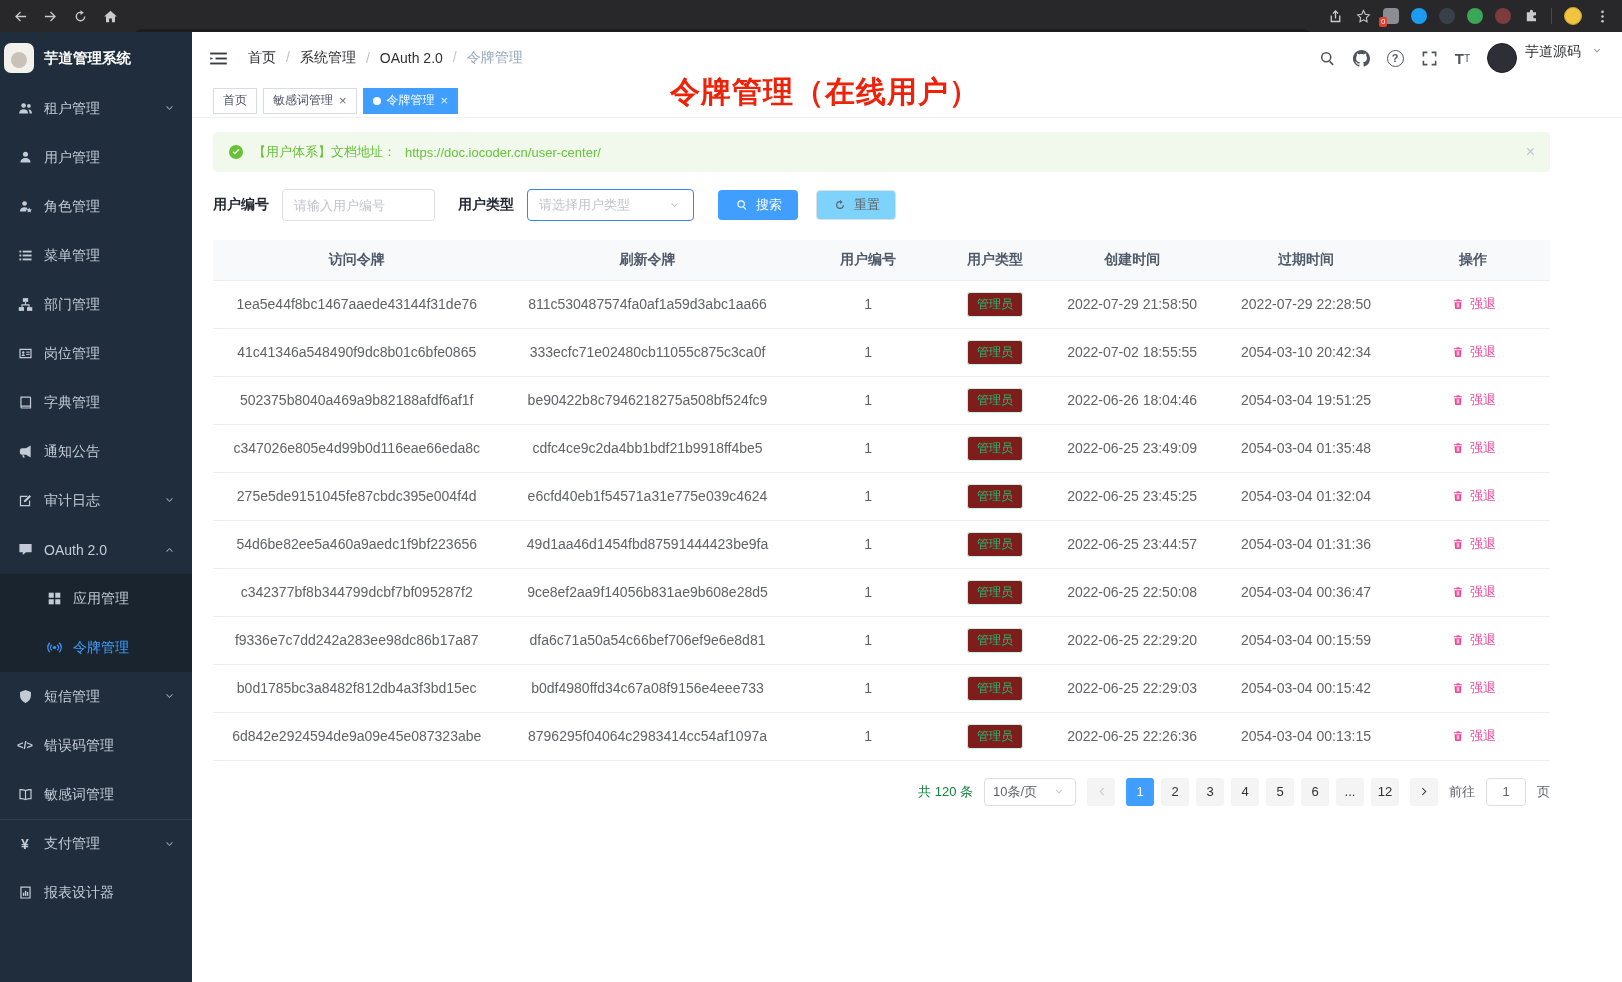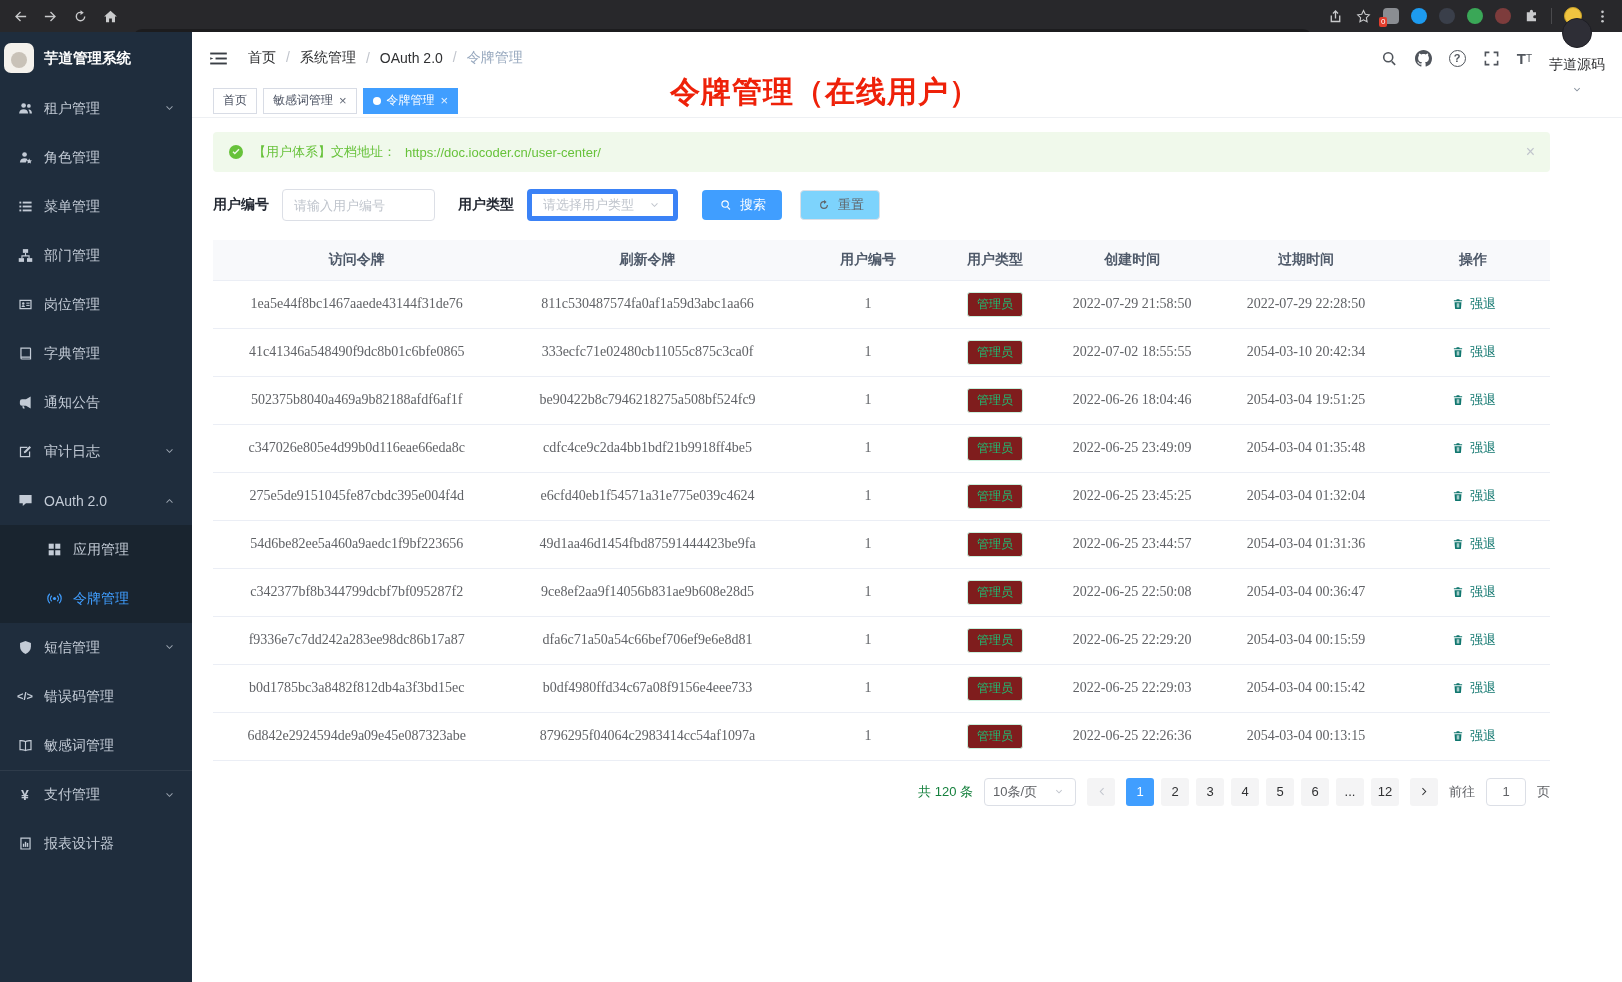--- a/index.html
+++ b/index.html
@@ -49,21 +49,21 @@
   .hamburger svg { width:19px; height:19px; fill:currentColor; }
   .breadcrumb { margin-left:20px; display:flex; align-items:center; color:#303133; }
   .crumb { cursor:pointer; }
   .crumb + .crumb::before { content:"/"; margin:0 10px; color:#c0c4cc; }
   .crumb.last { color:#97a8be; cursor:default; }
   .topbar-right { margin-left:auto; display:flex; align-items:center; gap:17px; color:#50555c; }
   .tool-btn { background:none; border:none; color:#50555c; display:inline-flex; align-items:center; cursor:pointer; }
   .tool-btn svg { width:17px; height:17px; fill:currentColor; }
   .qmark { width:17px; height:17px; border:1.4px solid #50555c; border-radius:50%; font-size:11px; font-weight:bold; display:inline-flex; align-items:center; justify-content:center; }
   .tt b { font-size:15px; } .tt small { font-size:10px; }
-  .user-box { display:flex; align-items:center; gap:8px; cursor:pointer;flex-direction:column; }
+  .user-box { display:flex; align-items:flex-start; gap:8px; cursor:pointer; }
   .user-avatar { width:30px; height:30px; border-radius:50%; background:#2e2e36; border:1px solid #1e1e24; }
   .username { color:#303133; }
   .user-caret svg { width:10px; height:10px; fill:#86909c; }
 
   
   .tabbar { height:34px; display:flex; align-items:center; gap:6px; padding:0 21px; border-bottom:1px solid #eef0f3; }
   .tab { height:26px; display:inline-flex; align-items:center; gap:6px; padding:0 9px; border:1px solid #d8dce5; background:#fff; color:#495060; font-size:12px; cursor:pointer; }
   .tab .dot { width:8px; height:8px; border-radius:50%; background:#fff; }
   .tab.active { background:#409eff; border-color:#409eff; color:#fff; }
   .tab .close { font-size:13px; line-height:1; opacity:.85; }
@@ -76,33 +76,33 @@
   .alert .check { width:16px; height:16px; }
   .alert .check svg { width:16px; height:16px; fill:#67c23a; }
   .alert-link { color:#67c23a; text-decoration:none; cursor:pointer; }
   .alert-close { margin-left:auto; background:none; border:none; color:#c0c4cc; font-size:16px; cursor:pointer; }
 
   .filter { display:flex; align-items:center; gap:10px; margin-top:17px; }
   .filter-label { font-weight:bold; color:#242933; margin-right:3px; }
   .filter-label.second { margin-left:13px; }
   .text-input { width:153px; height:32px; border:1px solid #dcdfe6; border-radius:4px; padding:0 11px; font-size:13px; color:#606266; outline:none; }
   .text-input::placeholder { color:#bfc4cc; }
-  .select { width:151px; height:32px; border:5px solid #3b82f6; border-radius:4px; display:flex; align-items:center; justify-content:space-between; padding:0 11px; color:#bfc4cc; font-size:13px; cursor:pointer; }
+  .select { width:167px; height:32px; border:1px solid #3b82f6; border-radius:4px; display:flex; align-items:center; justify-content:space-between; padding:0 11px; color:#bfc4cc; font-size:13px; cursor:pointer; }
   .select .caret svg { width:11px; height:11px; fill:#c0c4cc; }
   .btn { height:24px; border-radius:4px; display:inline-flex; align-items:center; gap:6px; padding:14px 15px; font-size:13px; cursor:pointer; border:1px solid transparent; }
   .btn .icon svg { width:12px; height:12px; }
   .btn-primary { background:#409eff; color:#fff; margin-left:14px; }
   .btn-plain { background:#7dd3fc; border-color:#dcdfe6; color:#606266; margin-left:8px; }
 
-  .table-wrap { margin-top:19px;font-family:Liberation Serif, serif; }
+  .table-wrap { margin-top:19px; }
   table { width:100%; border-collapse:collapse; table-layout:fixed; color:#606266; font-size:14px; }
   thead th { background:#f8f9fb; height:40px; font-weight:bold; color:#4e5969; border-bottom:1px solid #ebeef5; }
   tbody td { height:48px; text-align:center; border-bottom:1px solid #ebeef5; white-space:nowrap; overflow:hidden; }
   .badge { display:inline-block; padding:3px 9px; border-radius:3px; background:#7f1d1d; border:1px solid #c8f0dd; color:#1dbf73; font-size:12px; }
-  .action-link { color:#0f766e; display:inline-flex; align-items:center; gap:4px; font-size:13px; cursor:pointer; text-decoration:none; }
+  .action-link { color:#ec4899; display:inline-flex; align-items:center; gap:4px; font-size:13px; cursor:pointer; text-decoration:none; }
 
   .pager { margin-top:17px; display:flex; align-items:center; justify-content:flex-end; gap:11px; font-size:13px; color:#606266; padding-bottom:20px; }
   .pager-total { color:#15803d; }
   .size-select { width:92px; height:28px; border:1px solid #dcdfe6; border-radius:4px; display:flex; align-items:center; justify-content:space-between; padding:0 8px; color:#606266; cursor:pointer; }
   .size-select .caret svg { width:10px; height:10px; fill:#c0c4cc; }
   .pages { display:flex; gap:7px; align-items:center; }
   .page-btn { min-width:28px; height:28px; border:none; border-radius:3px; background:#f4f4f5; color:#303133; font-size:13px; display:inline-flex; align-items:center; justify-content:center; cursor:pointer; }
   .page-btn.active { background:#409eff; color:#fff; }
   .page-btn.nav svg { width:11px; height:11px; fill:#303133; }
   .page-btn.nav.disabled svg { fill:#c0c4cc; }
@@ -213,20 +213,29 @@
           <span class="mi-label">租户管理</span>
           <span class="chevron">
             <svg viewBox="0 0 16 16">
               <path d="M3.2 5.5 8 10.3l4.8-4.8-1-1L8 8.3 4.2 4.5z"></path>
             </svg>
           </span>
         </div>
         <div class="menu-item">
           <span class="icon">
             <svg viewBox="0 0 16 16">
+              <circle cx="8" cy="4.6" r="2.7"></circle>
+              <path d="M2.6 13.4c0-3 2.4-4.8 5.4-4.8s5.4 1.8 5.4 4.8z"></path>
+            </svg>
+          </span>
+          <span class="mi-label">用户管理</span>
+        </div>
+        <div class="menu-item">
+          <span class="icon">
+            <svg viewBox="0 0 16 16">
               <circle cx="7" cy="4.8" r="2.5"></circle>
               <path d="M2 13.2c0-2.7 2.2-4.4 5-4.4 1.2 0 2.3.3 3.1.9l-1.8 3.5z"></path>
               <path d="M12 9l.9 1.8 2 .3-1.4 1.4.3 2-1.8-1-1.8 1 .3-2L9.1 11l2-.3z"></path>
             </svg>
           </span>
           <span class="mi-label">角色管理</span>
         </div>
         <div class="menu-item">
           <span class="icon">
             <svg viewBox="0 0 16 16">

